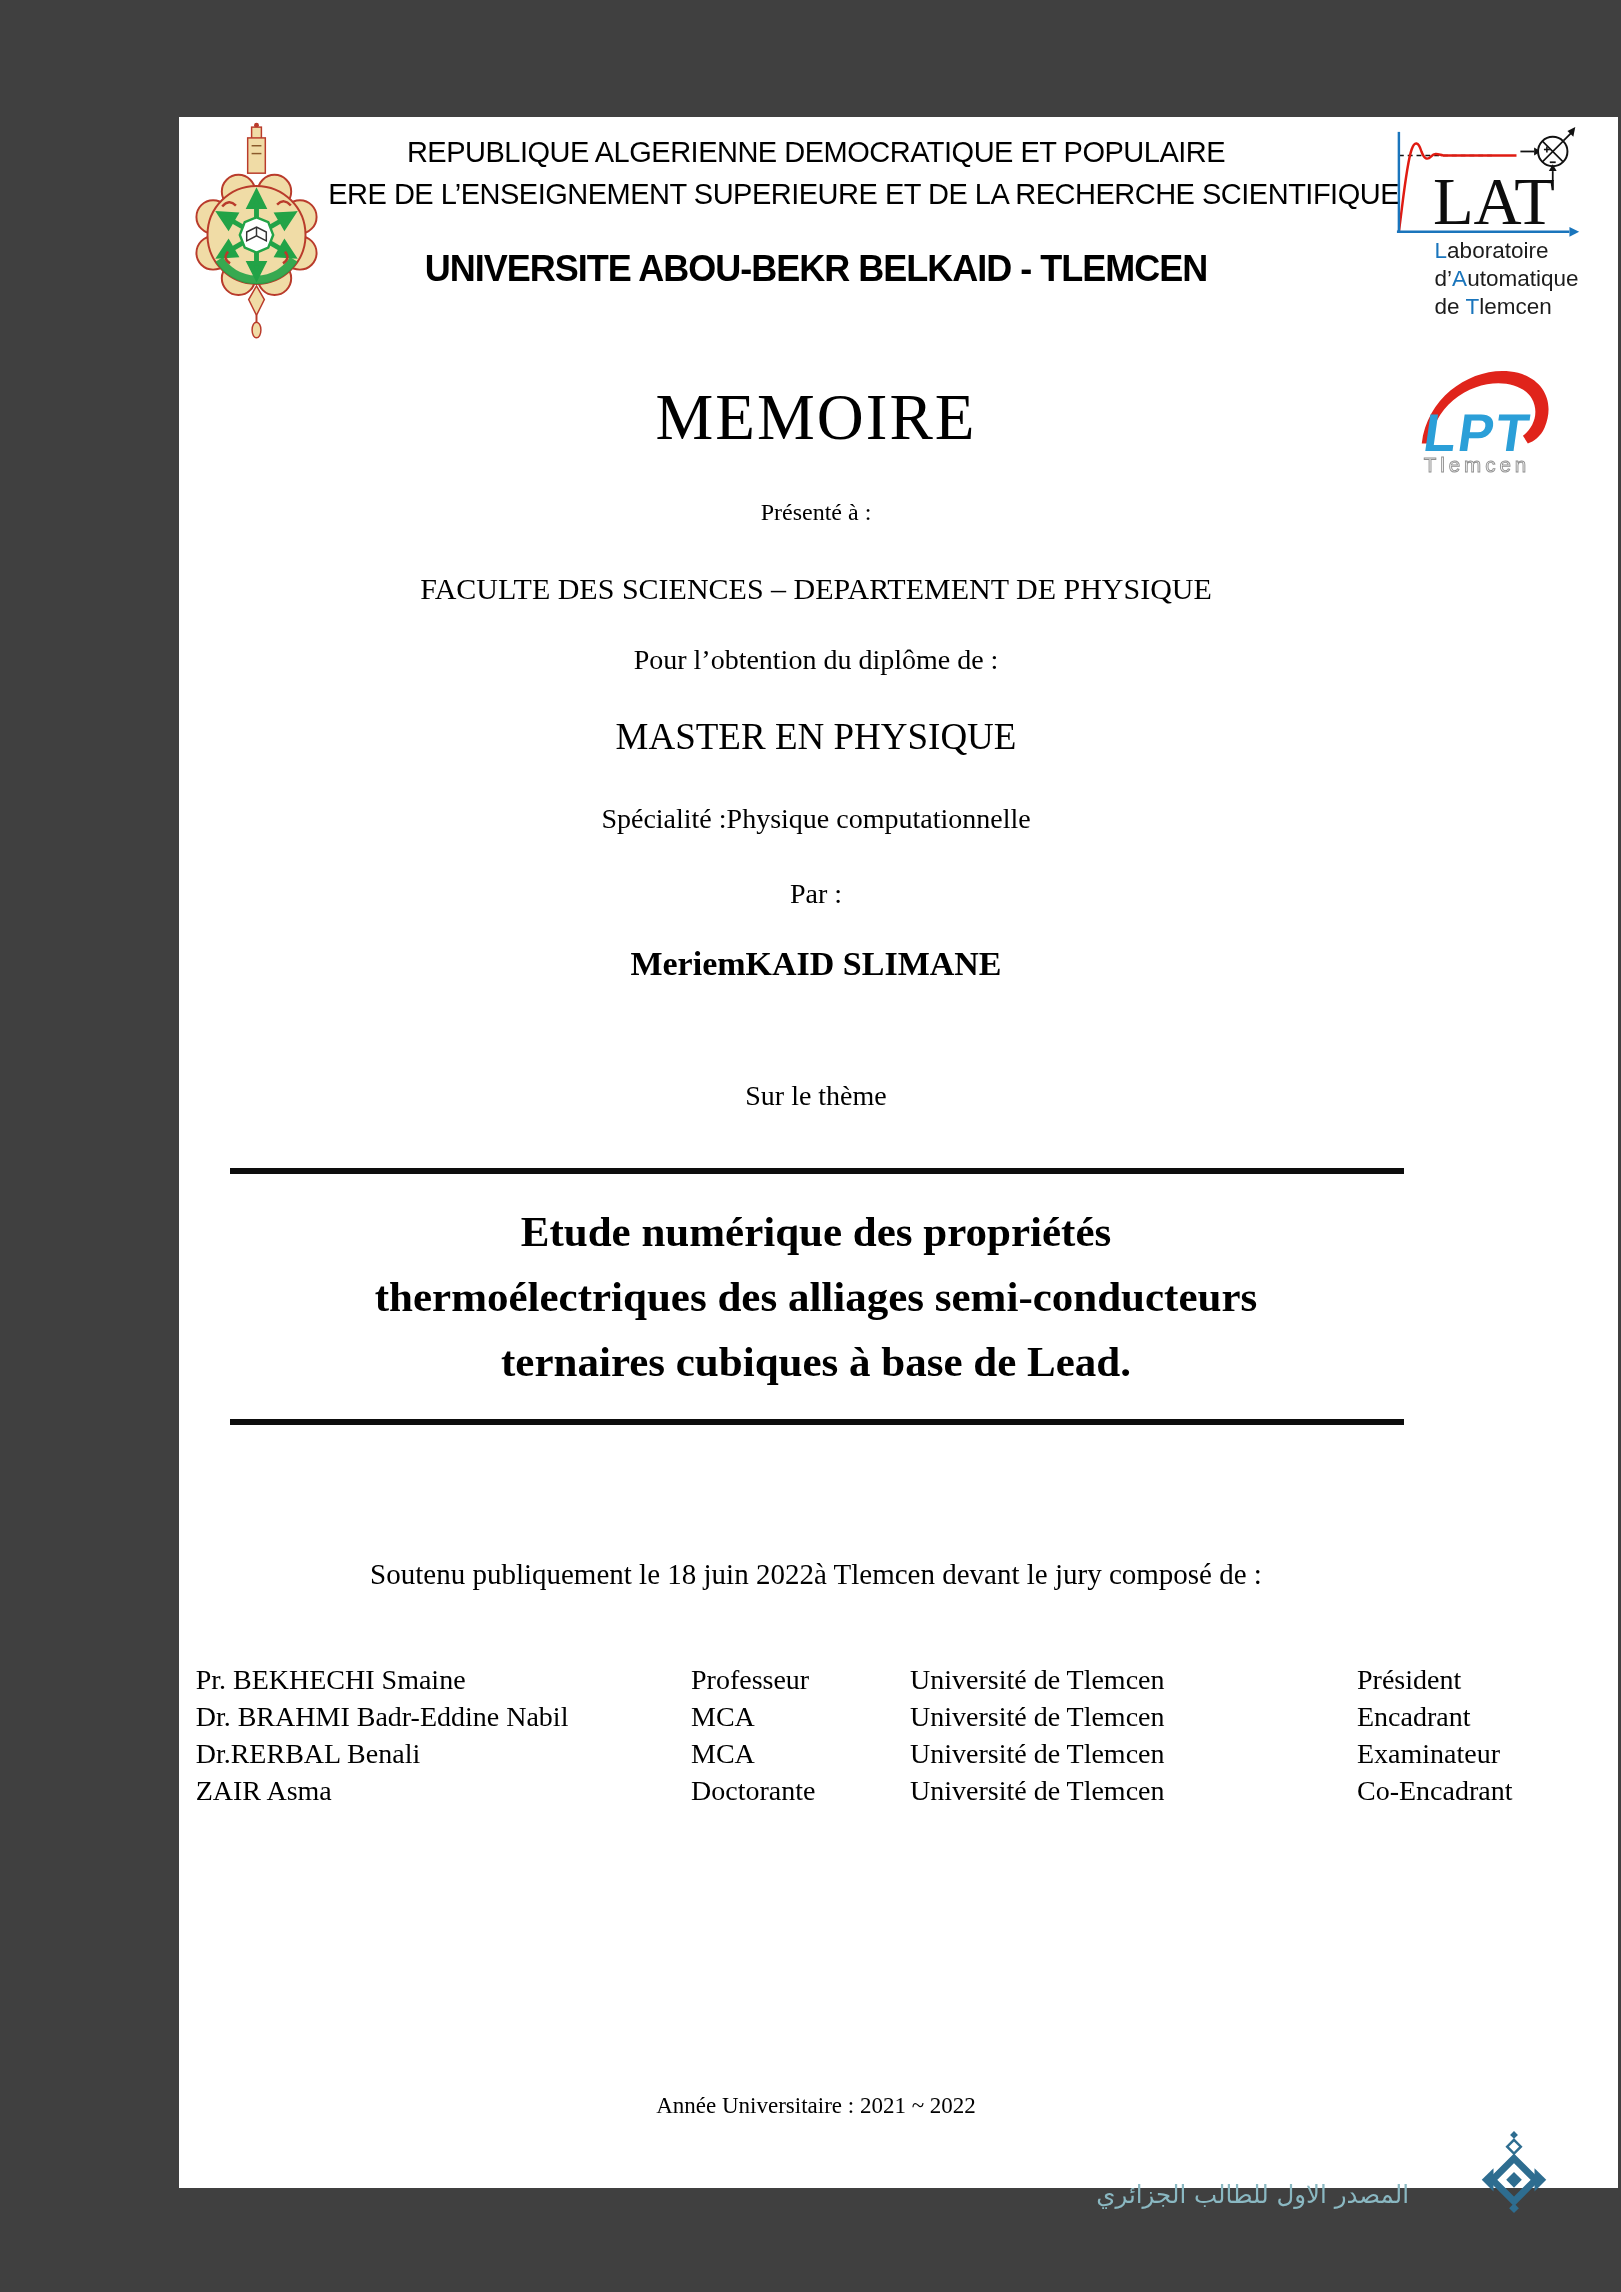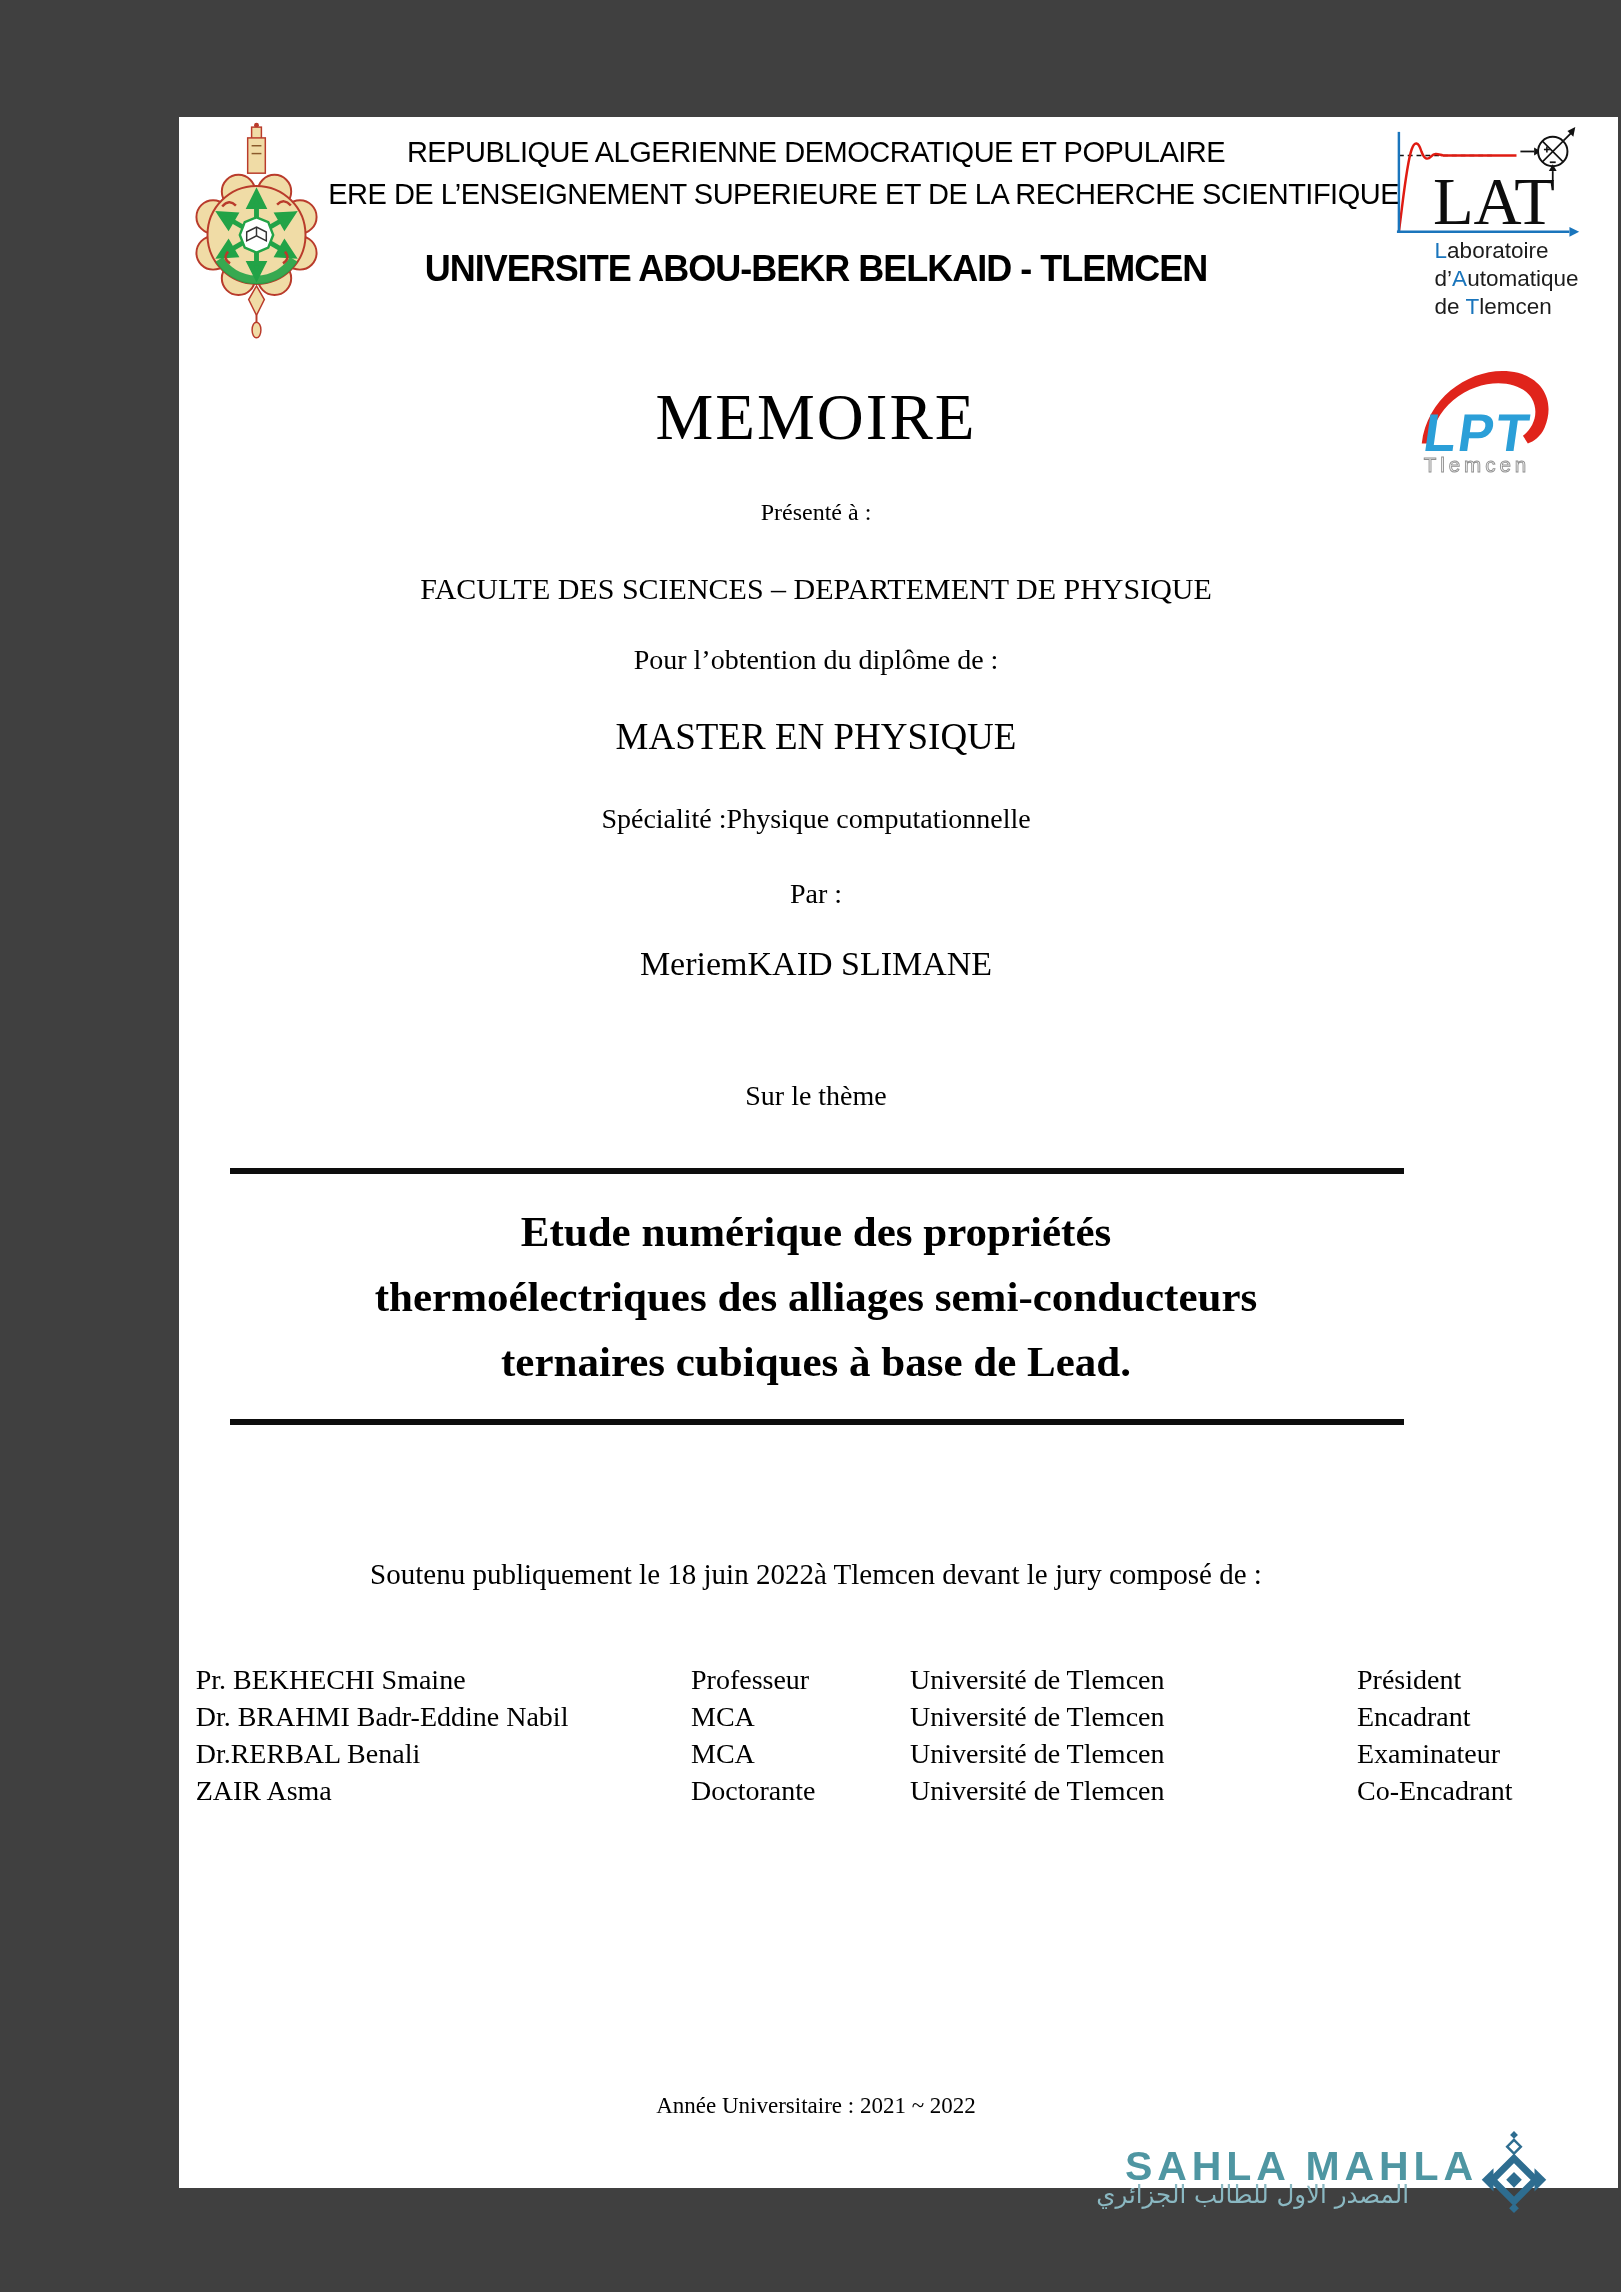--- a/index.html
+++ b/index.html
@@ -15,21 +15,21 @@
   .hdr2{top:61px;font-size:29px;letter-spacing:-0.5px;z-index:1;}
   .univ{top:131px;font-size:36px;font-weight:bold;letter-spacing:-1px;z-index:1;}
 
   .memoire{top:263px;font-size:65px;letter-spacing:2px;}
   .presente{top:382px;font-size:24px;}
   .faculte{top:455px;font-size:30px;}
   .obtention{top:527px;font-size:28px;}
   .master{top:598px;font-size:37px;}
   .specialite{top:686px;font-size:28px;}
   .par{top:761px;font-size:28px;}
-  .author{top:828px;font-size:34px;font-weight:normal;}
+  .author{top:828px;font-size:34px;font-weight:bold;}
   .theme{top:963px;font-size:28px;}
 
   .rule{position:absolute;left:51px;width:1174px;height:5.9px;background:#0d0d0d;}
   .rule1{top:1051px;}
   .rule2{top:1302px;}
   .title-block{top:1082px;font-size:43px;font-weight:bold;line-height:65px;}
 
   .soutenu{top:1441px;font-size:29px;}
 
   .jury{position:absolute;left:0;top:0;width:100%;font-size:28px;}
@@ -221,21 +221,20 @@
         <span class="c1">ZAIR Asma</span>
         <span class="c2">Doctorante</span>
         <span class="c3">Université de Tlemcen</span>
         <span class="c4">Co-Encadrant</span>
       </div>
     </div>
 
     <div class="col annee">Année Universitaire : 2021 ~ 2022</div>
   </div>
 
-  <div class="sahla-name">SAHLA MAHLA</div>
   <div class="sahla-arabic">المصدر الاول للطالب الجزائري</div>
   <div class="knot">
     <svg width="84" height="86" viewBox="0 0 86 88">
       <polygon points="43,0 47,4 43,8 39,4" fill="#2e6d90"></polygon>
       <polygon points="43,9 50,16 43,23 36,16" fill="none" stroke="#2e6d90" stroke-width="2.5"></polygon>
       <polygon points="43,25 47,29 43,33 39,29" fill="#a8ccd4"></polygon>
       <polygon points="43,28 65,50 43,72 21,50" fill="none" stroke="#2e6d90" stroke-width="7"></polygon>
       <polygon points="43,42 51,50 43,58 35,50" fill="#2e6d90"></polygon>
       <polygon points="10,50 22,38 22,62" fill="#2e6d90"></polygon>
       <polygon points="76,50 64,38 64,62" fill="#2e6d90"></polygon>

